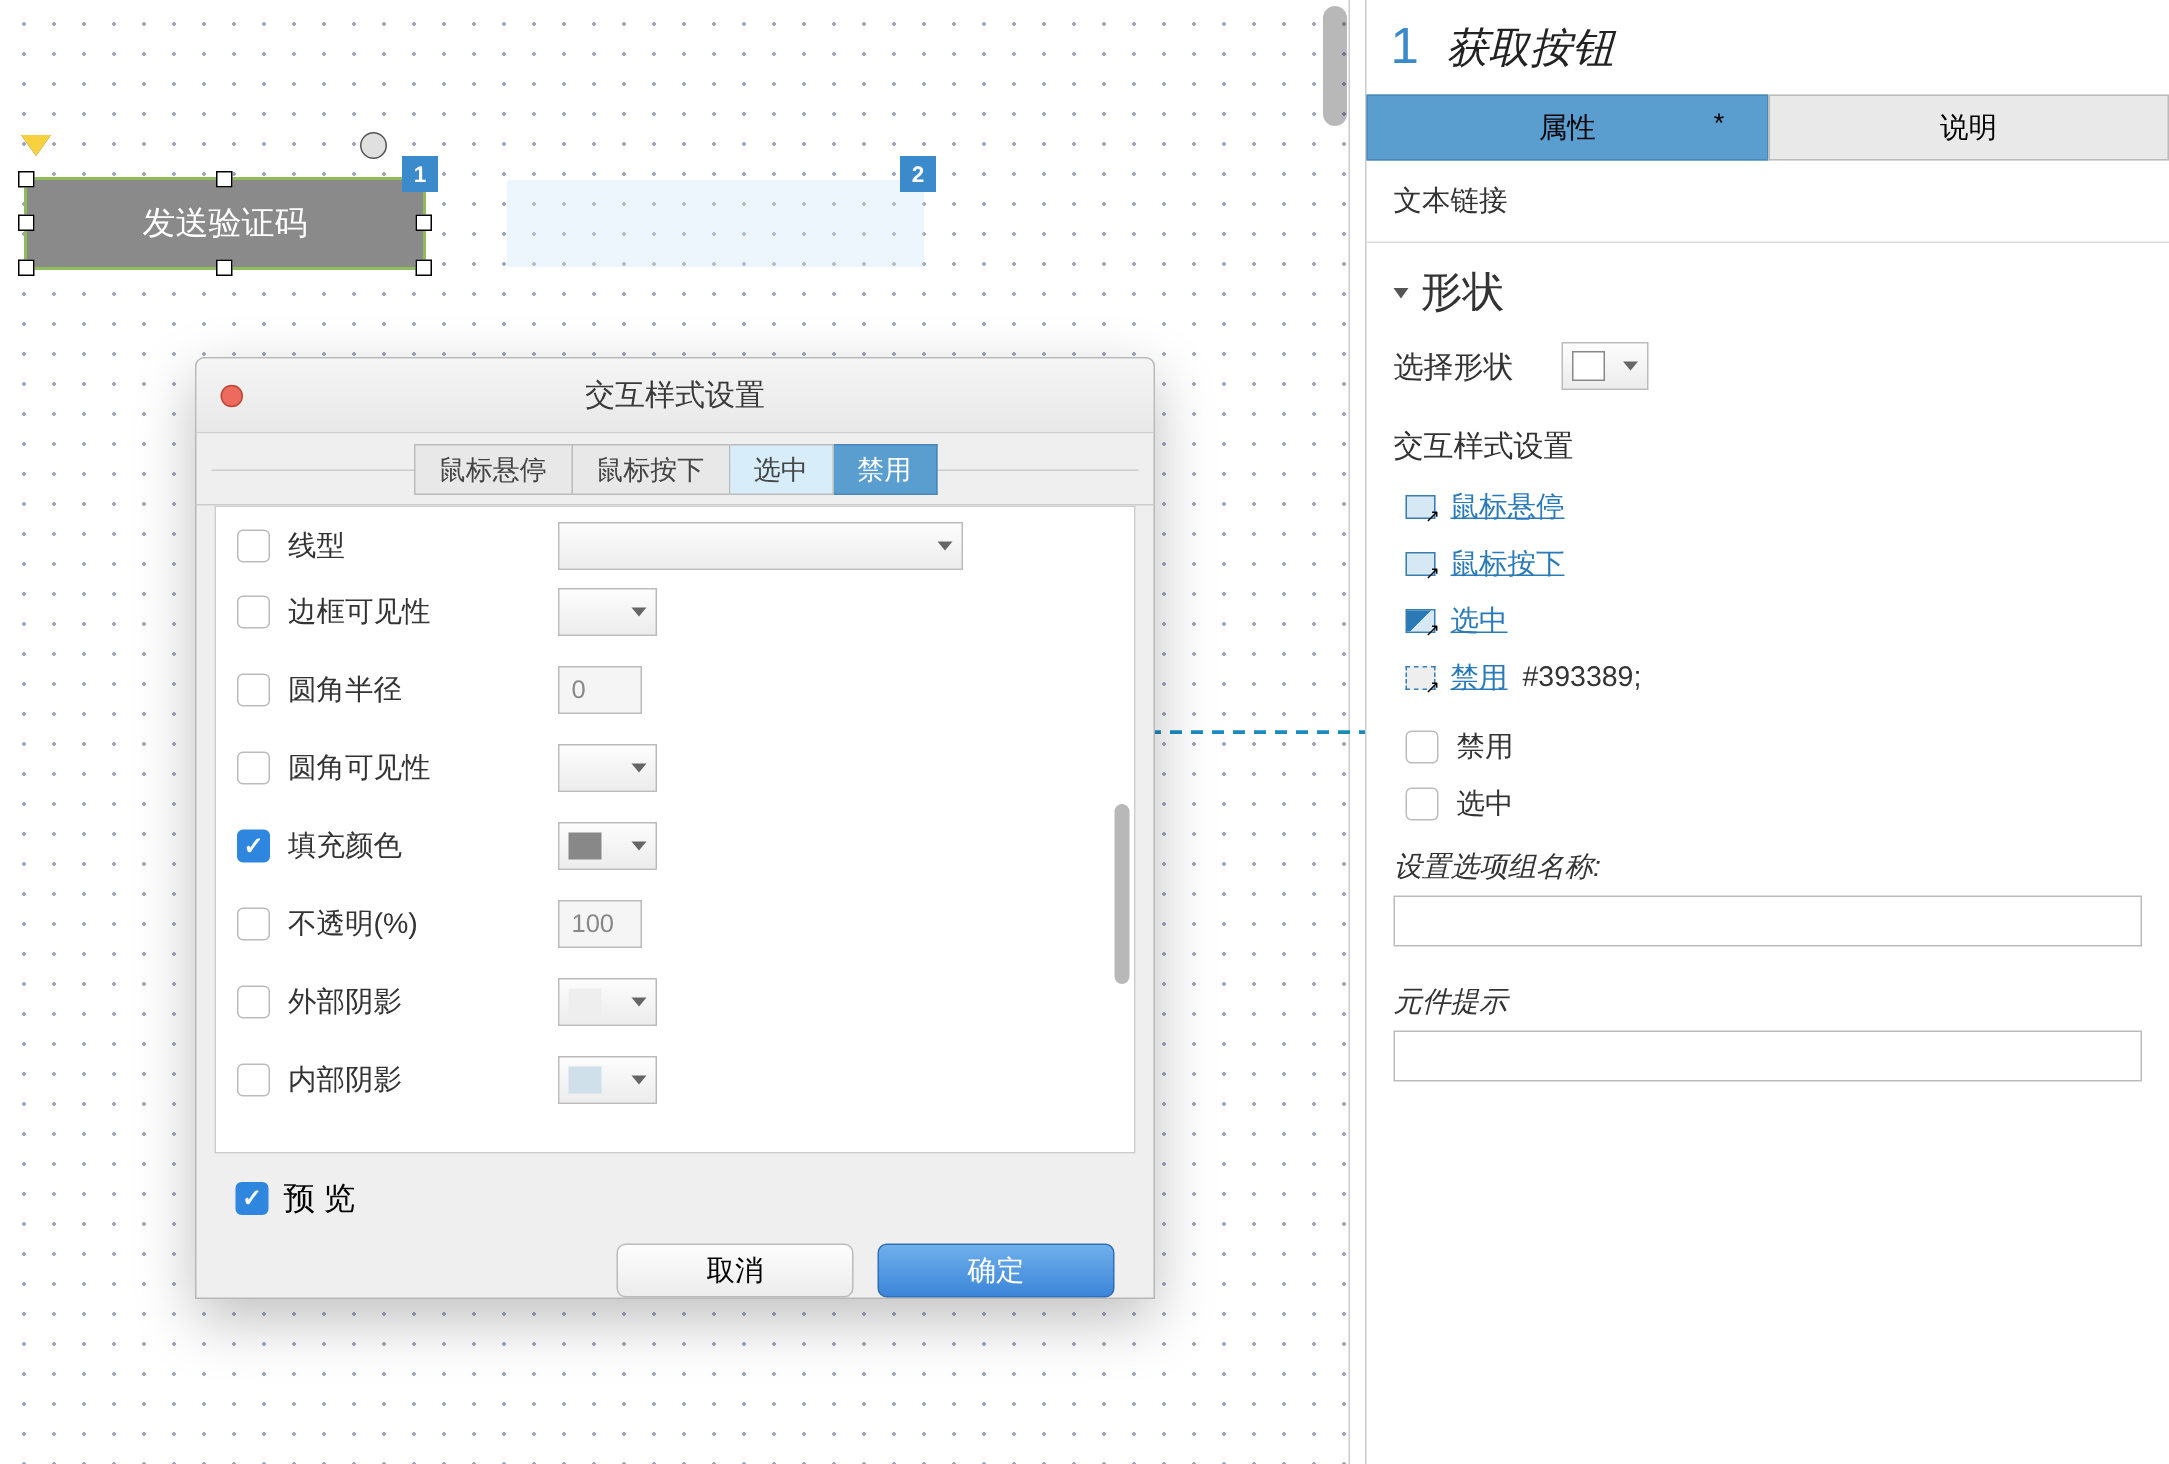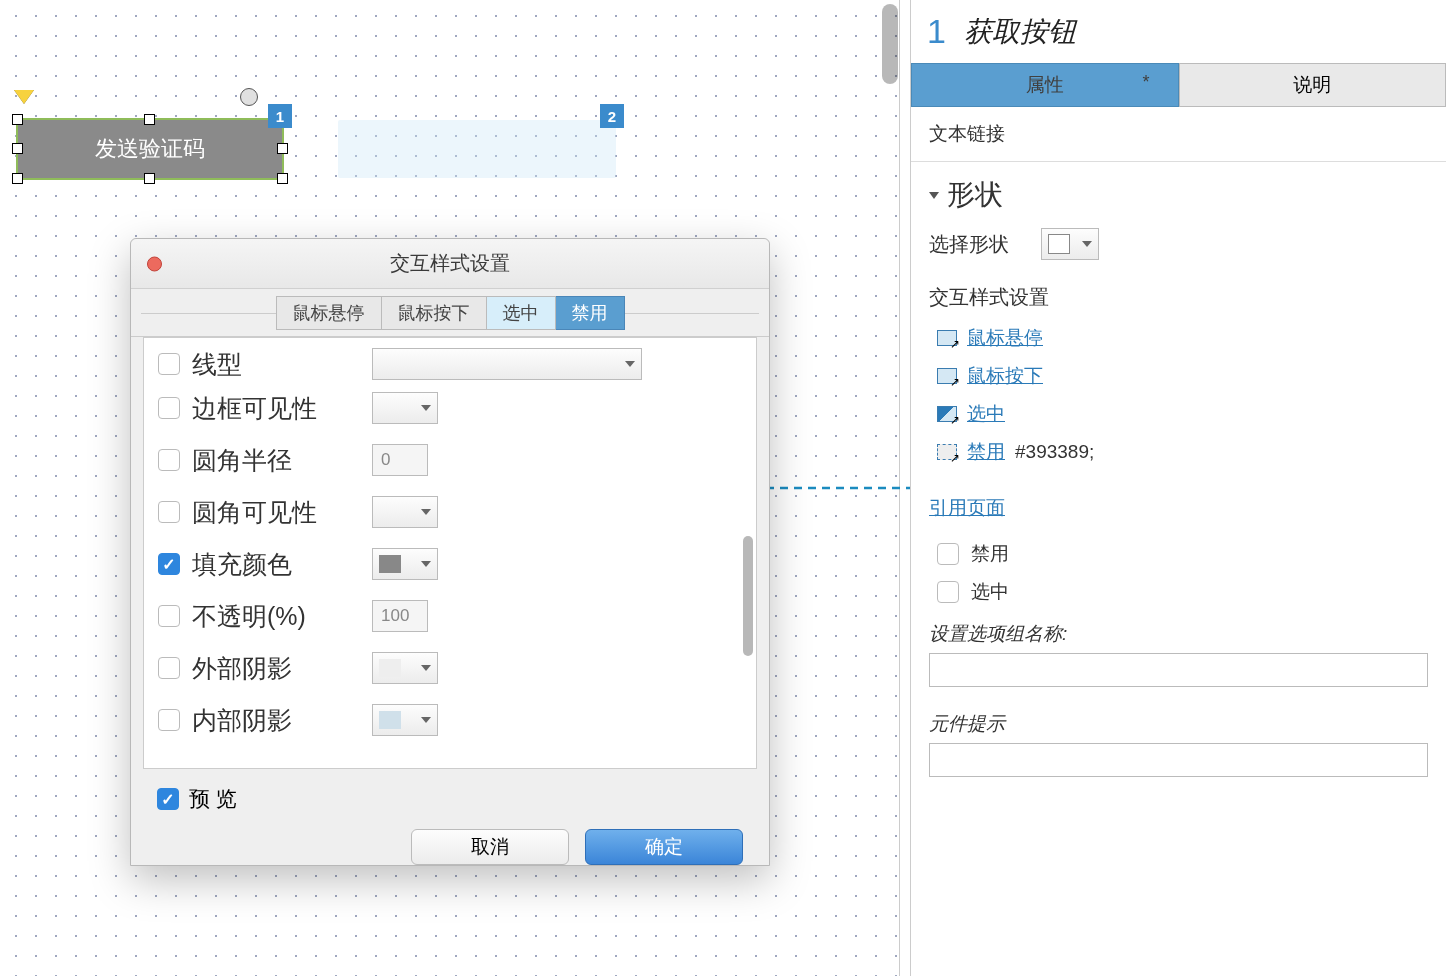--- a/index.html
+++ b/index.html
@@ -166,21 +166,21 @@
     width: 22px; height: 22px;
     border: 1px solid #bbb;
     border-radius: 4px;
     background:#fff;
     margin-right: 12px;
     flex-shrink:0;
     display:flex; align-items:center; justify-content:center;
   }
   .prop-check.checked { background: #2e86de; border-color:#2e86de; }
   .prop-check.checked::after { content:"✓"; color:#fff; font-size:16px; font-weight:bold; }
-  .prop-label { font-size: 25px; color:#333; width: 180px; }
+  .prop-label { font-size: 19px; color:#333; width: 180px; }
   .prop-control {
     width: 66px; height: 32px;
     border: 1px solid #bbb;
     background: linear-gradient(#fdfdfd,#ececec);
     position: relative;
     display:flex; align-items:center;
   }
   .prop-control .swatch {
     width: 22px; height: 18px; background:#888; margin-left:6px;
   }
@@ -249,21 +249,21 @@
   .rp-tabs { display:flex; }
   .rp-tab {
     flex:1; height:44px;
     display:flex; align-items:center; justify-content:center;
     font-size:19px;
     border:1px solid #bbb;
     background:#e9e9e9;
     cursor:pointer;
     position:relative;
   }
-  .rp-tab.active { background:#5a9ed0; color:#404040; border-color:#4a8ab8;text-align:center; }
+  .rp-tab.active { background:#5a9ed0; color:#000000; border-color:#4a8ab8;text-align:center; }
   .rp-tab .dirty { position:absolute; right:28px; top:8px; font-size:18px; }
   
   .rp-section {
     padding: 14px 18px;
     font-size:19px;
     color:#333;
   }
   .rp-divider { border-top:1px solid #ddd; }
   
   .rp-shape-row { display:flex; align-items:center; font-size:28px; }
@@ -463,25 +463,20 @@
       </div>
       <div class="rp-link-row">
         <div class="rp-link-icon dis"></div>
         <span class="rp-link" style="padding:0;">
           <span>禁用</span>
         </span>
         <span class="rp-color-note">#393389;</span>
       </div>
     </div>
     
-    <div style="margin-top:18px;">
-      <span class="rp-link" style="text-decoration:underline;">
-        <span>引用页面</span>
-      </span>
-    </div>
     
     <div class="rp-sub" style="margin-top:8px;">
       <div class="rp-cbrow">
         <div class="cb"></div>
         <span>禁用</span>
       </div>
       <div class="rp-cbrow">
         <div class="cb"></div>
         <span>选中</span>
       </div>

